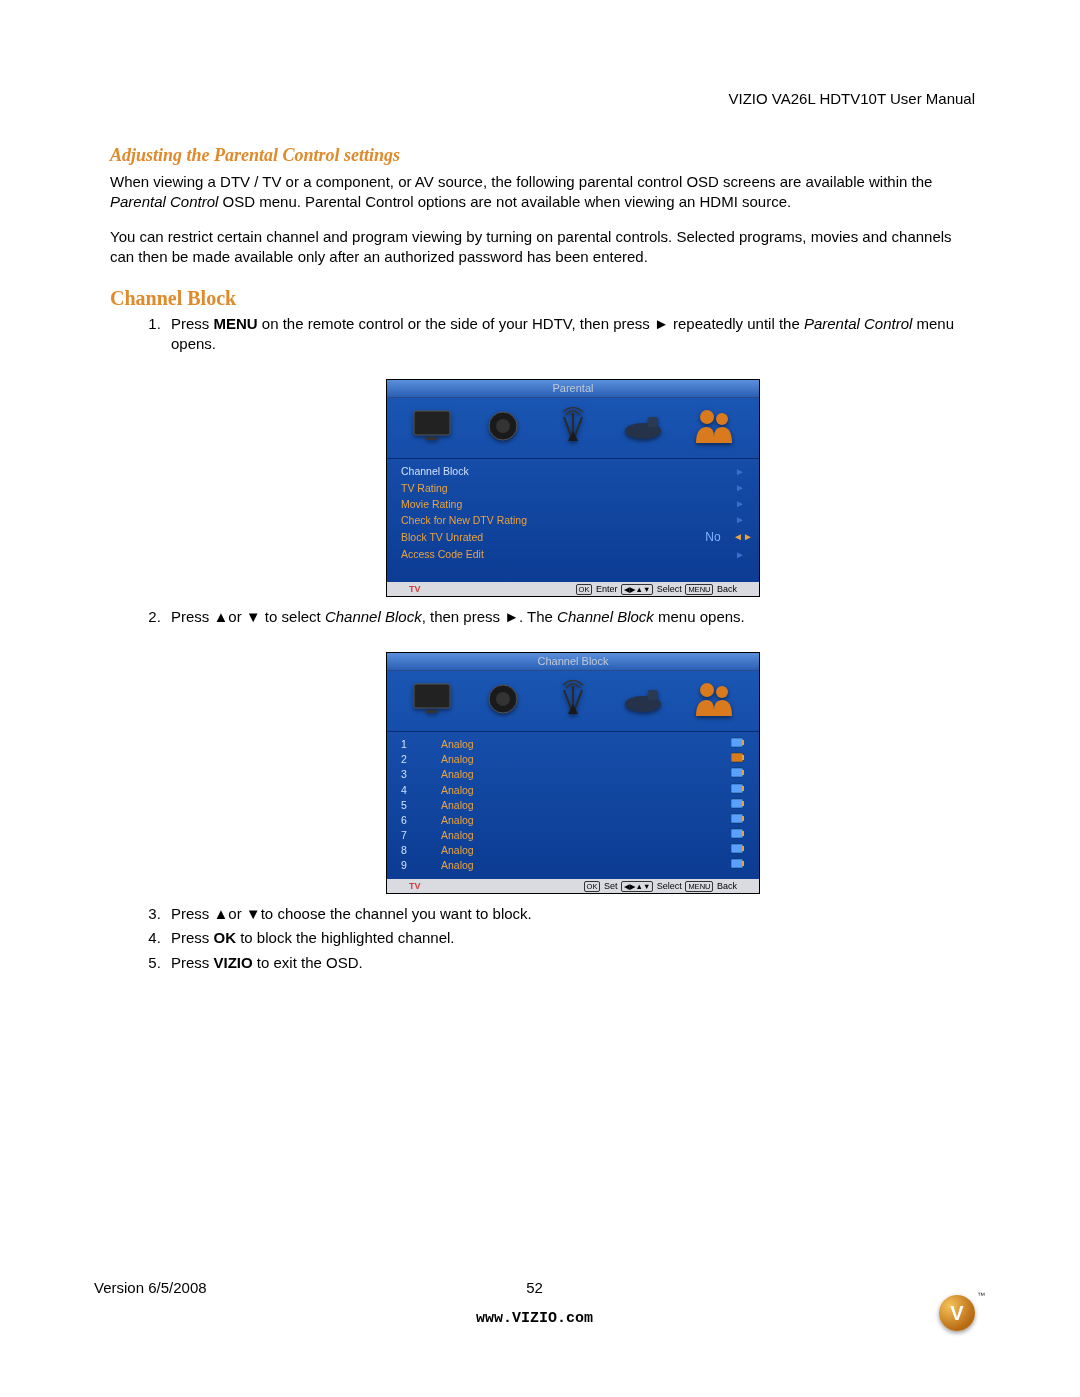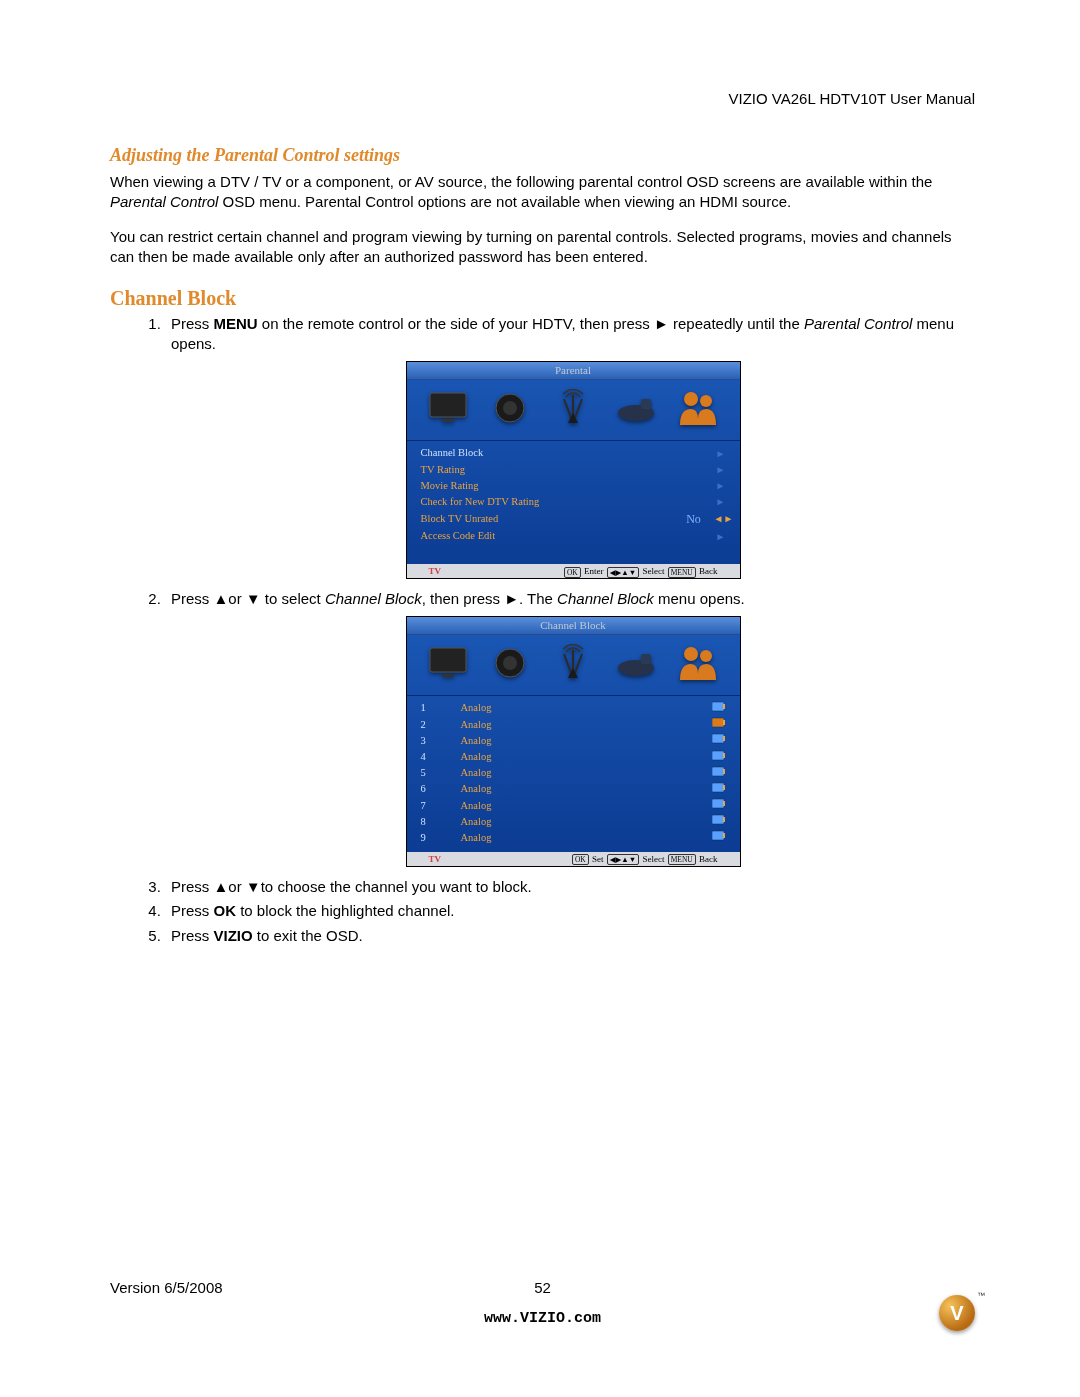--- a/index.html
+++ b/index.html
@@ -38,25 +38,25 @@
     margin-bottom: 4px;
   }
   p.body { line-height: 1.35; margin-bottom: 14px; }
   ol.steps { list-style: decimal; margin-left: 55px; }
   ol.steps > li { margin-bottom: 4px; line-height: 1.35; padding-left: 6px; }
   .italic { font-style: italic; }
   .bold { font-weight: bold; }
 
   
   .osd {
-    margin: 6px auto 10px auto;
-    width: 335px;
+    margin: 24px auto 10px auto;
+    width: 374px;
     background: linear-gradient(180deg,#1b58b6,#0b3a91);
     border: 1px solid #000;
-    font-family: Liberation Serif, serif;
+    font-family: Liberation Sans, sans-serif;
   }
   .osd-titlebar {
     background: linear-gradient(180deg,#5a8fdc,#2a60b4);
     text-align: center;
     color: #bfc9d8;
     font-size: 11px;
     padding: 1px 0 2px 0;
     border-bottom: 1px solid #2b4a8a;
   }
   .osd-iconrow {
@@ -104,21 +104,21 @@
     padding: 0.5px 0;
   }
   .osd2-row .num { width: 40px; color: #cfe1ff; }
   .osd2-row .type { flex:1; color: #e9a341; }
   .tvicon { width:14px; height:11px; }
 
   
   .page-footer {
     position: absolute;
     bottom: 70px;
-    left: 110px;
+    left: 94px;
     right: 105px;
   }
   .pf-row { display:flex; justify-content:space-between; align-items:flex-end; }
   .pf-center { position:absolute; left:0; right:0; text-align:center; }
   .pf-url { text-align:center; font-weight:bold; margin-top:14px;font-family:Liberation Mono, monospace; }
   .vizio-logo {
     width: 36px; height:36px;
     border-radius:50%;
     background: radial-gradient(circle at 30% 30%, #f6c25a, #b86a12 70%);
     box-shadow: 0 2px 4px rgba(0,0,0,.4);

